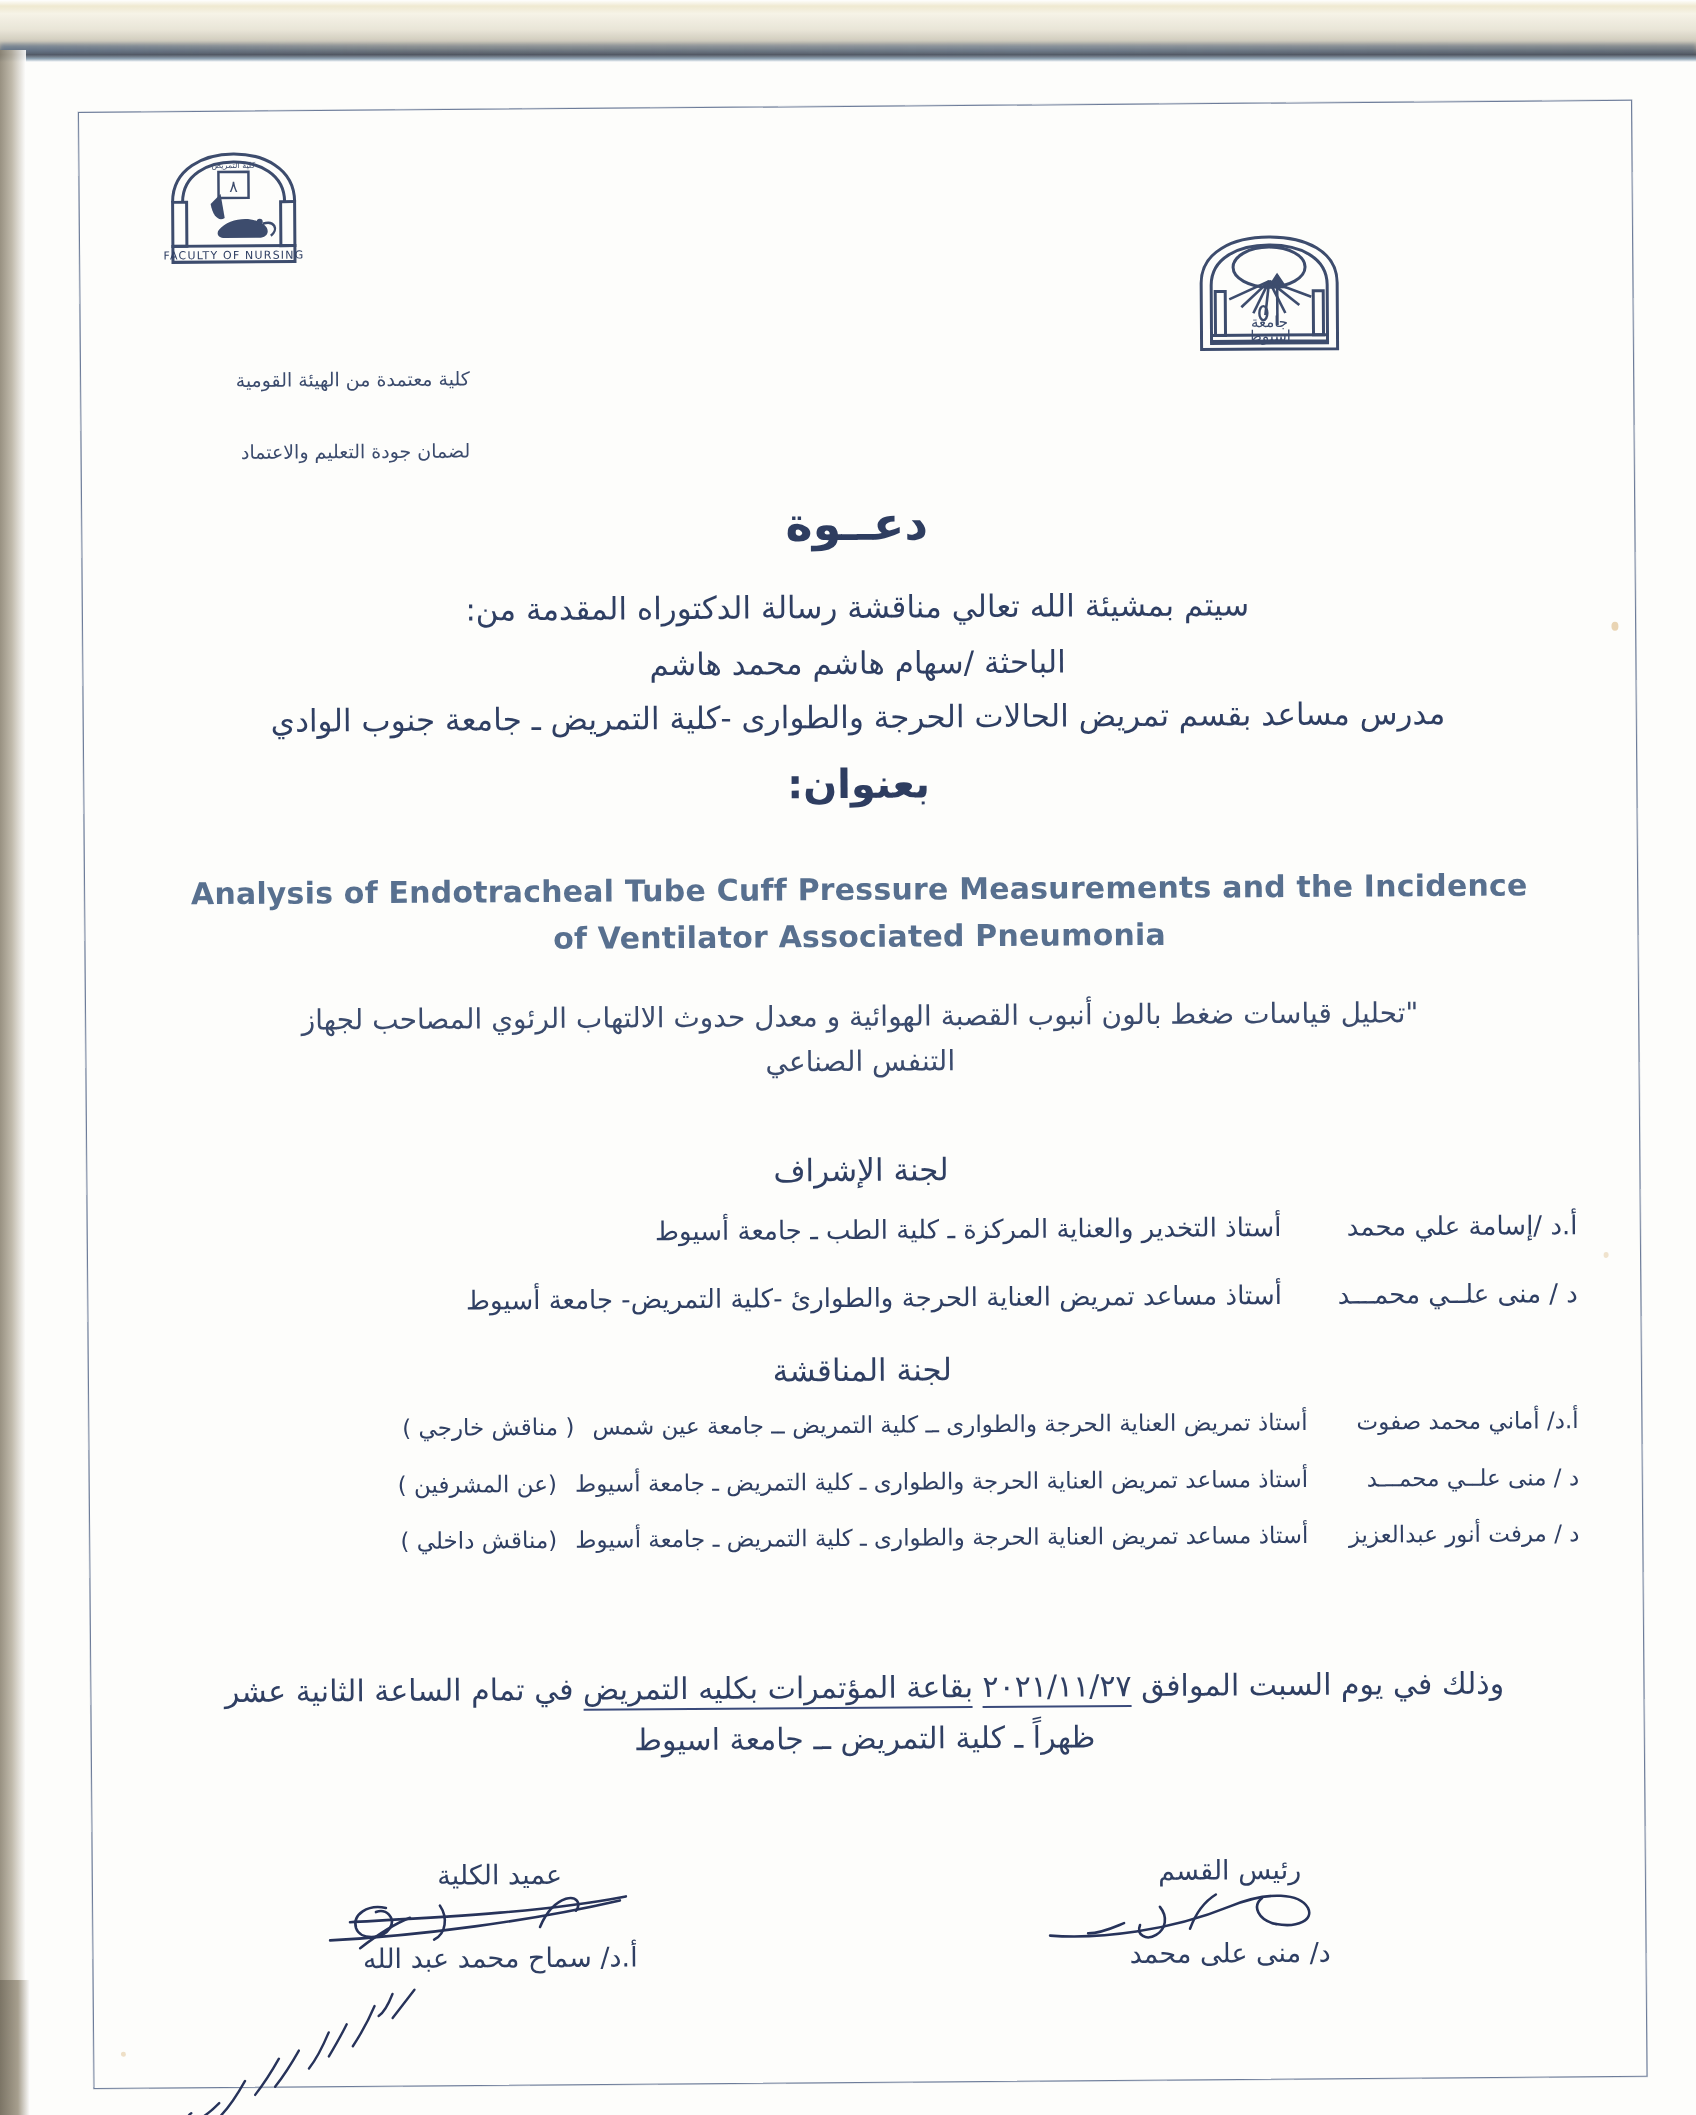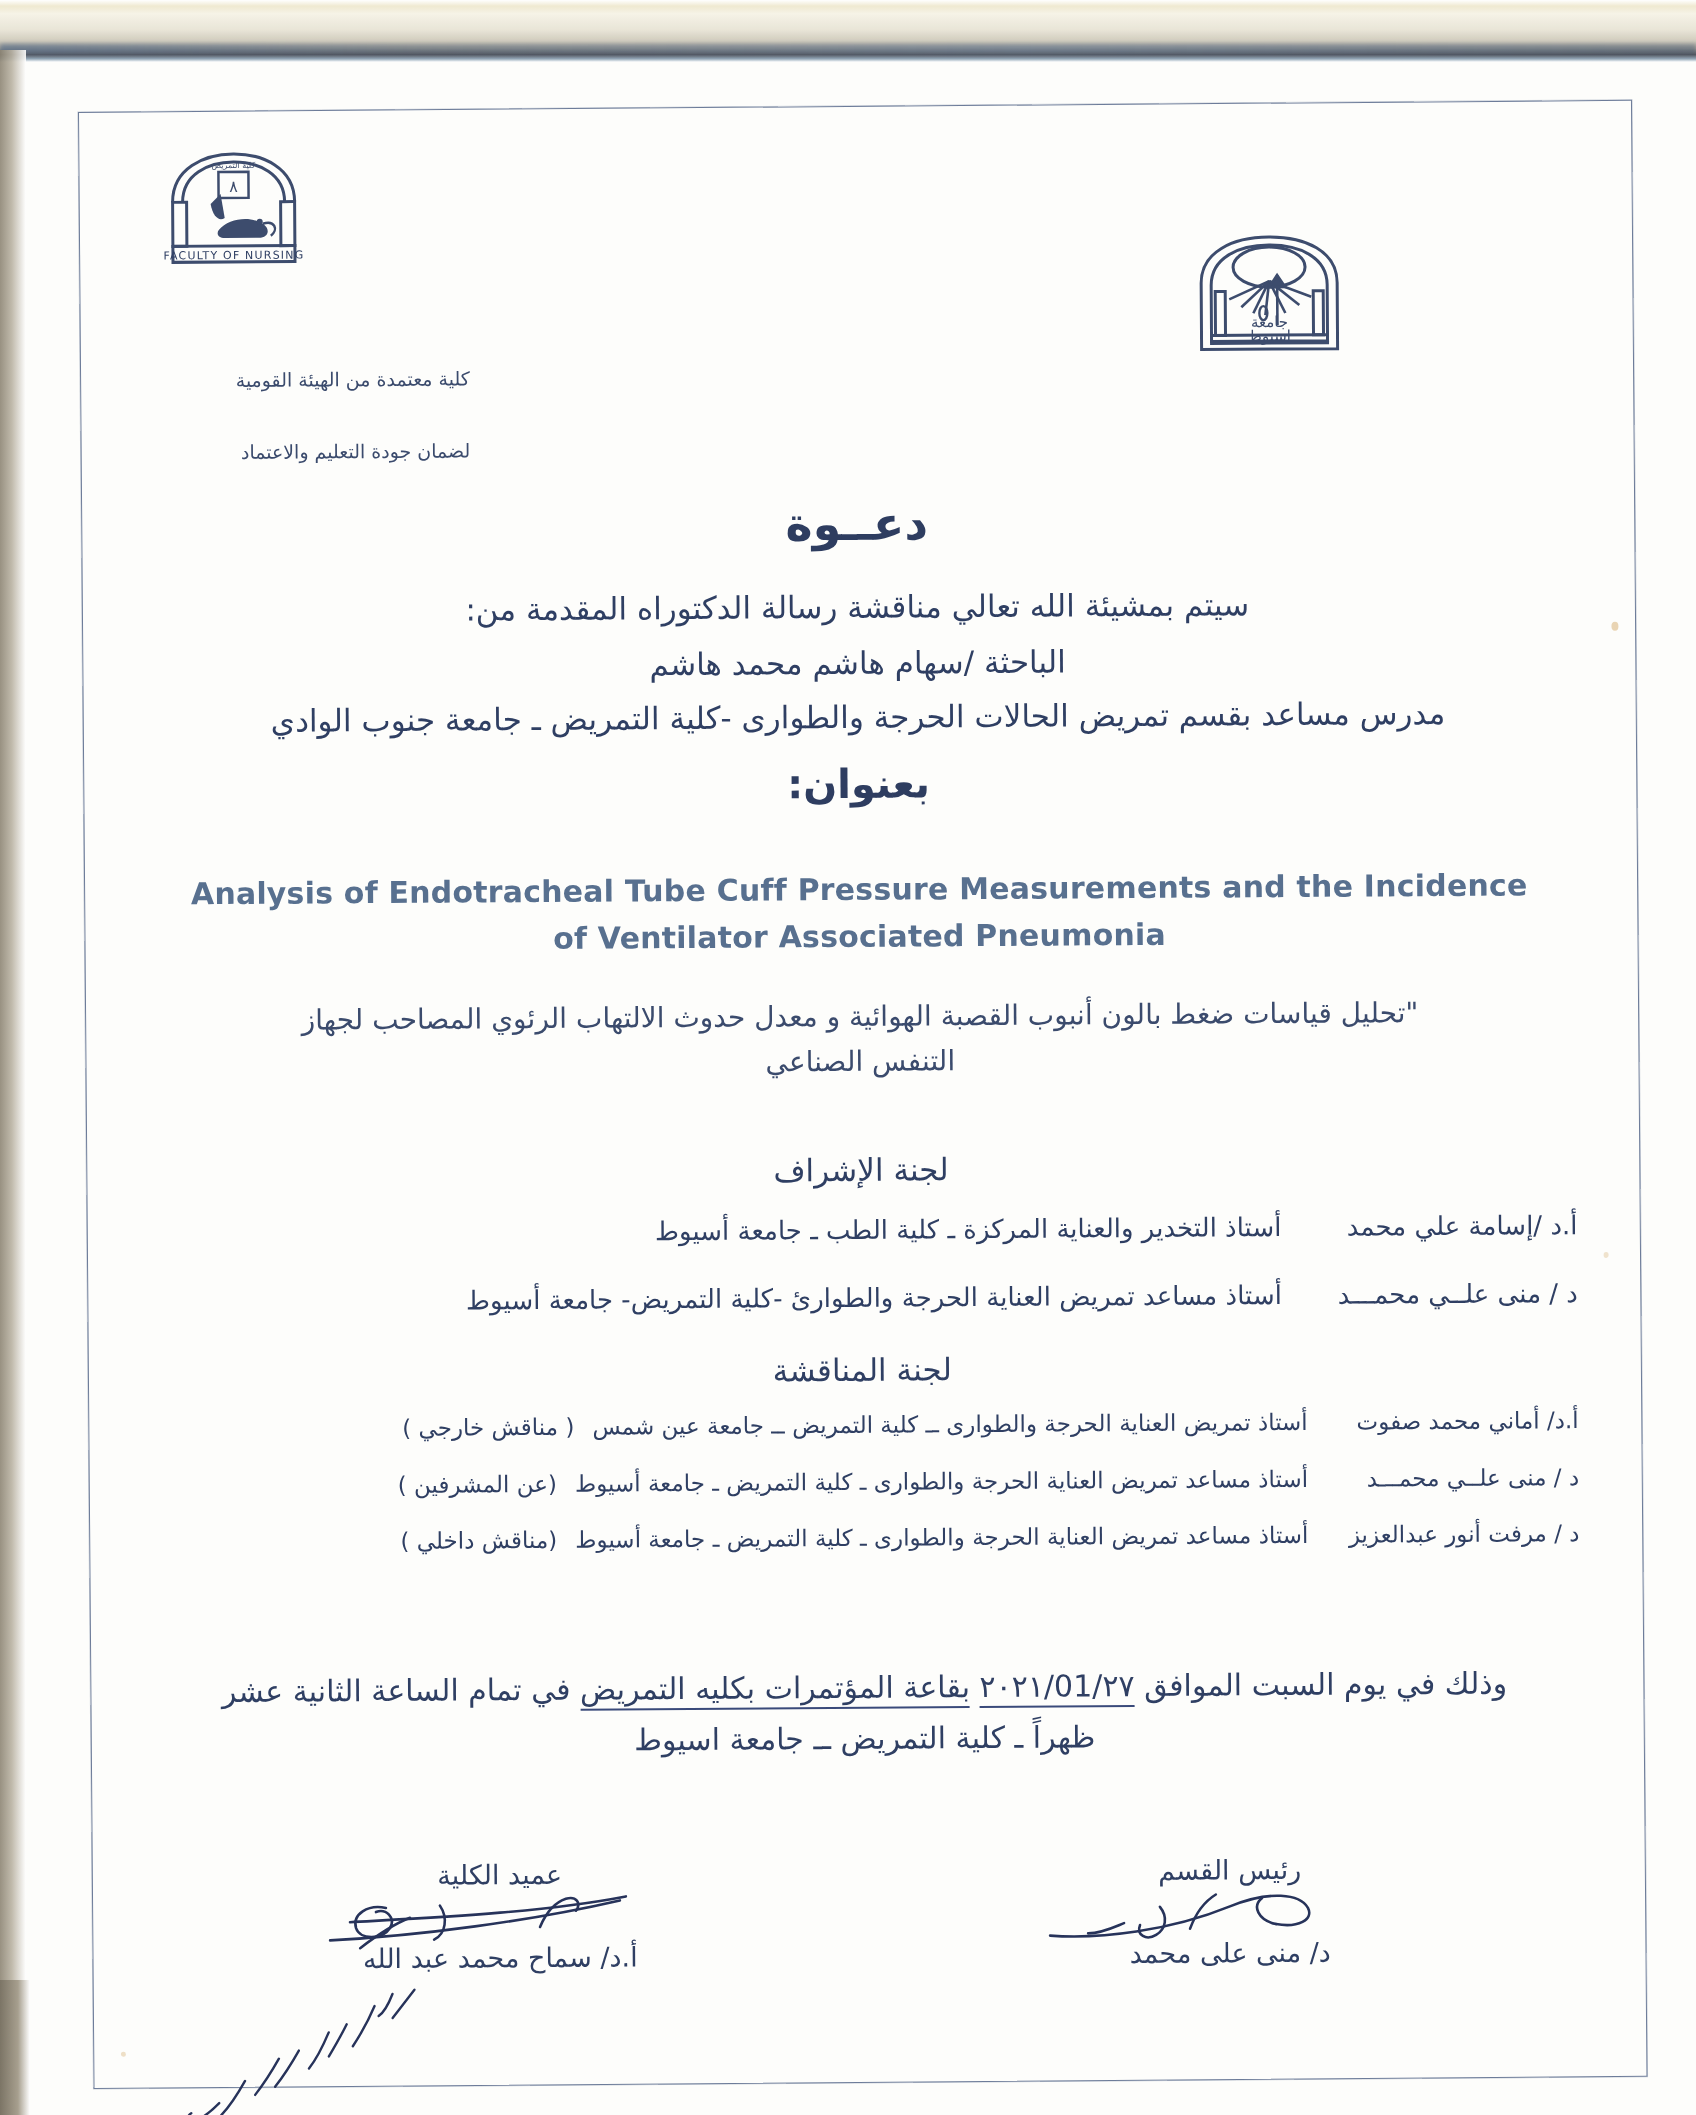--- a/index.html
+++ b/index.html
@@ -276,21 +276,21 @@
     <span class="m-name">د / مرفت أنور عبدالعزيز</span>
     <span class="m-gap"></span>
     <span class="m-desc">أستاذ مساعد تمريض العناية  الحرجة والطوارى ـ كلية التمريض ـ جامعة أسيوط</span>
     <span class="m-gap-sm"></span>
     <span class="m-role">(مناقش داخلي )</span>
   </div>
 
   <div id="venue-block">
     <div>
       <span>وذلك في يوم السبت الموافق</span>
-      <span class="date-underline">٢٠٢١/01/٢٧</span>
+      <span class="date-underline">٢٠٢١/١١/٢٧</span>
       <span class="date-underline">بقاعة المؤتمرات بكليه التمريض</span>
       <span>في تمام الساعة الثانية عشر</span>
     </div>
     <div>ظهراً ـ كلية التمريض ــ جامعة اسيوط</div>
   </div>
 
   <div class="sig-block" id="sig-dept">
     <div class="sig-title">رئيس القسم</div>
     <div class="sig-name">د/ منى على محمد</div>
   </div>

